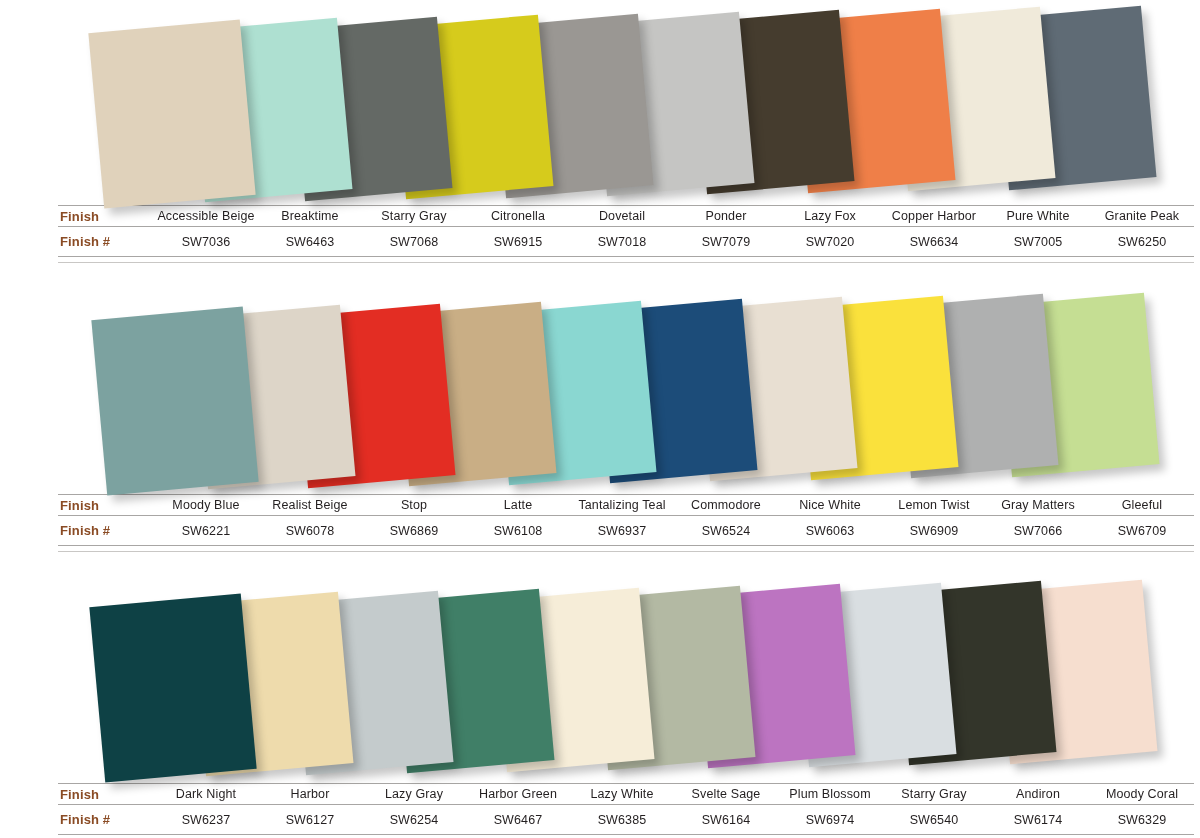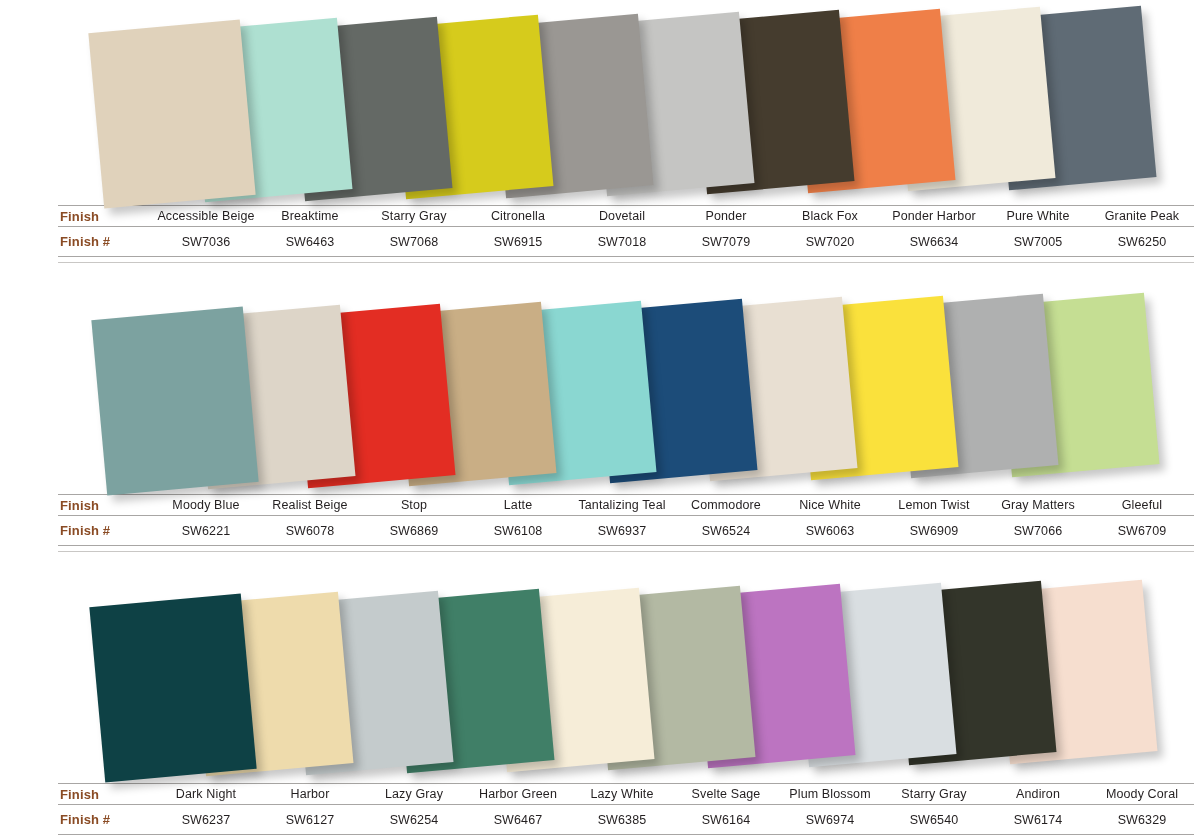--- a/index.html
+++ b/index.html
@@ -117,22 +117,22 @@
     <table class="finish-table">
       <tbody>
         <tr class="row-name rule-top rule-mid">
           <td class="head-cell">Finish</td>
         <td>Accessible Beige</td>
             <td>Breaktime</td>
             <td>Starry Gray</td>
             <td>Citronella</td>
             <td>Dovetail</td>
             <td>Ponder</td>
-            <td>Black Fox</td>
-            <td>Ponder Harbor</td>
+            <td>Lazy Fox</td>
+            <td>Copper Harbor</td>
             <td>Pure White</td>
             <td>Granite Peak</td>
           </tr>
         <tr class="row-code rule-bottom">
           <td class="head-cell">Finish #</td>
         <td>SW7036</td>
             <td>SW6463</td>
             <td>SW7068</td>
             <td>SW6915</td>
             <td>SW7018</td>

